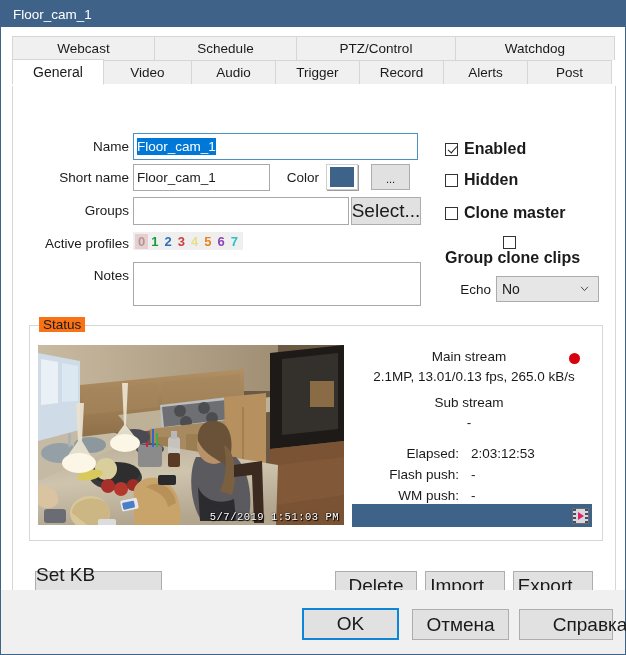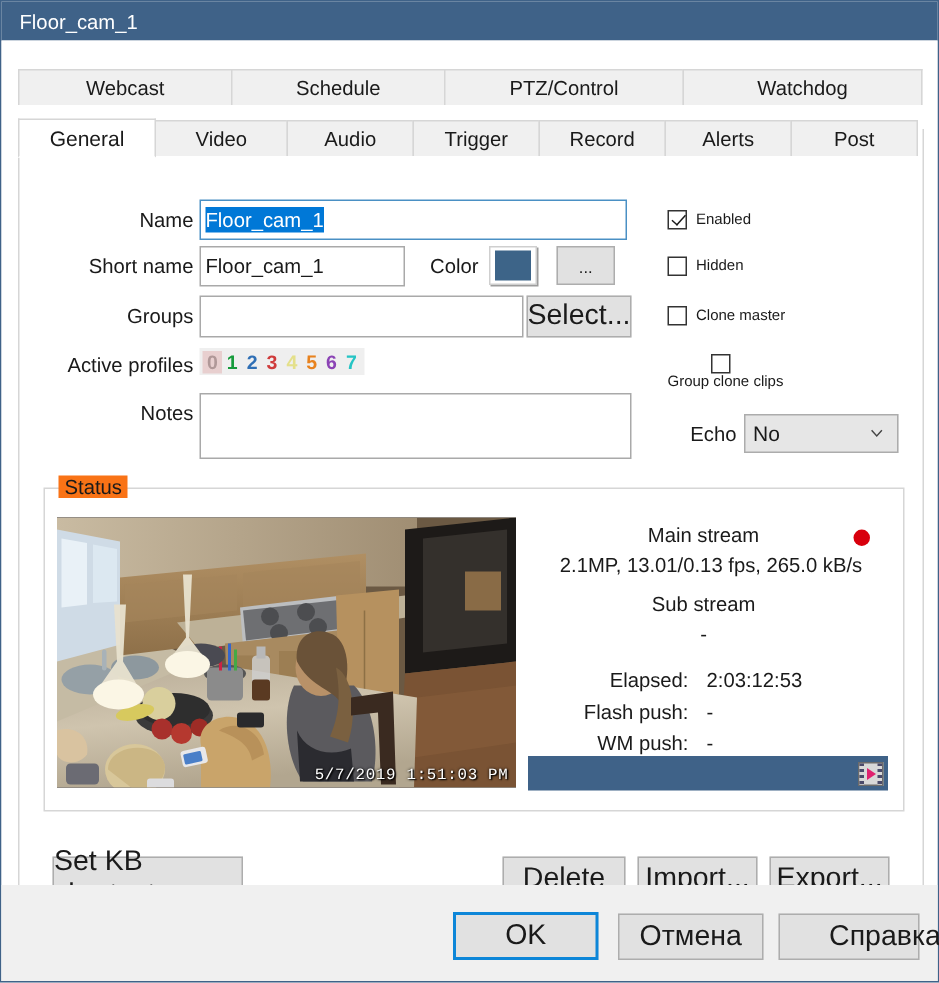--- a/index.html
+++ b/index.html
@@ -44,21 +44,20 @@
 
   
   .tabstrip {
     position: absolute;
     left: 11px; top: 9px;
     width: 604px;
   }
   .tabrow {
     display: flex;
     height: 24px;
-    margin-top: 10px;
   }
   .tab {
     flex: none;
     background: #f0f0f0;
     border: 1px solid #d6d6d6;
     border-bottom: none;
     display: flex;
     align-items: center;
     justify-content: center;
     font-size: 13.5px;
@@ -128,22 +127,23 @@
     justify-content: center;
     cursor: default;
   }
   .btn.default { border: 2px solid #0d86d8; background: #e1e1e1; }
 
   
   .chk {
     position: absolute;
     display: flex;
     align-items: center;
-    font-size: 10px;
-    color: #1a1a1a;
+    font-size: 16px;
+    color: #1a1a1a;
+    font-weight: bold;
   }
   .chkbox {
     width: 13px; height: 13px;
     border: 1px solid #333333;
     background: #ffffff;
     margin-right: 6px;
     position: relative;
     flex: none;
   }
   .chkbox.checked::after {

